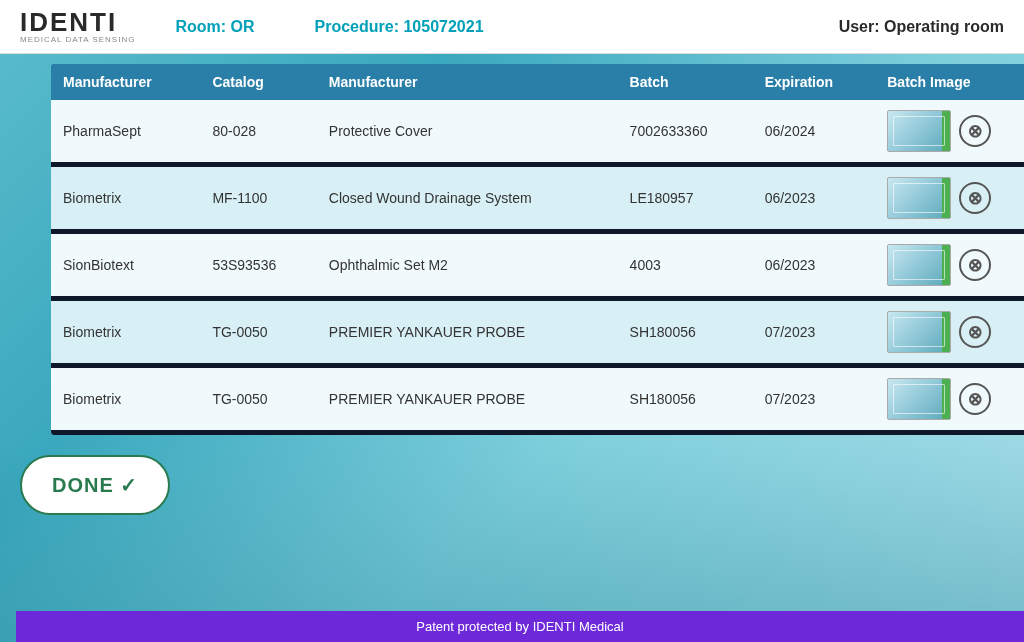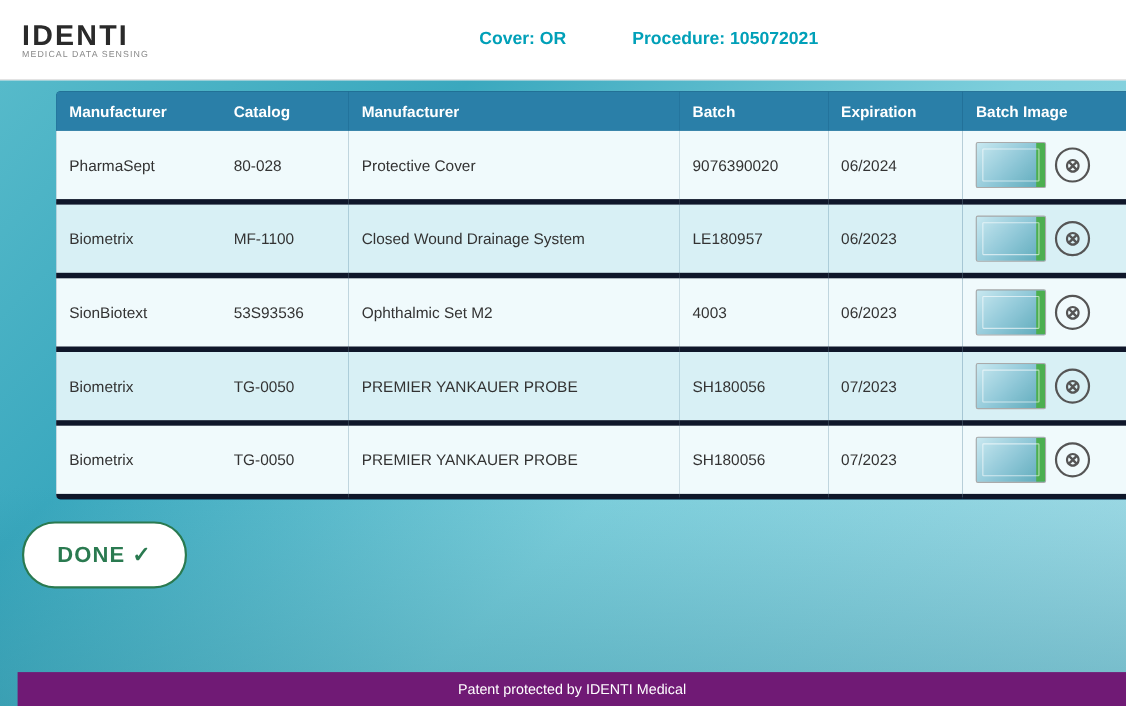--- a/index.html
+++ b/index.html
@@ -30,21 +30,21 @@
     }
 
     
     .header {
       position: relative;
       z-index: 10;
       background: white;
       display: flex;
       align-items: center;
       padding: 8px 20px;
-      height: 73px;
+      height: 54px;
       border-bottom: 1px solid #ddd;
     }
 
     .logo-area {
       display: flex;
       flex-direction: column;
       margin-right: 40px;
     }
 
     .logo-text {
@@ -224,47 +224,51 @@
       letter-spacing: 1px;
     }
 
     
     .footer {
       position: absolute;
       bottom: 0;
       left: 16px;
       right: 0;
       z-index: 10;
-      background: #701a75;
+      background: #6d28d9;
       color: white;
       text-align: center;
       padding: 8px;
       font-size: 13px;
     }
   </style>
 </head>
 <body>
 
 <div class="bg-overlay"></div>
 <div class="bg-instruments"></div>
 
 <div class="header">
   <div class="logo-area">
     <span class="logo-text">IDENTI</span>
     <span class="logo-subtitle">MEDICAL DATA SENSING</span>
   </div>
 
   <div class="header-info">
     <span class="header-field">
-      <span>Cover:</span>
+      <span>Room:</span>
       <span>OR</span>
     </span>
     <span class="header-field">
       <span>Procedure:</span>
       <span>105072021</span>
+    </span>
+    <span class="header-user">
+      <span>User:</span>
+      <span>Operating room</span>
     </span>
   </div>
 </div>
 
 <div class="main-content">
   <table class="data-table">
     <thead>
       <tr>
         <th>Manufacturer</th>
         <th>Catalog</th>
@@ -272,21 +276,21 @@
         <th>Batch</th>
         <th>Expiration</th>
         <th>Batch Image</th>
       </tr>
     </thead>
     <tbody id="table-body">
     <tr>
       <td>PharmaSept</td>
       <td>80-028</td>
       <td>Protective Cover</td>
-      <td>9076390020</td>
+      <td>7002633360</td>
       <td>06/2024</td>
       <td>
         <div class="item-image-cell">
           <div class="item-thumb">
             <div class="thumb-green"></div>
           </div>
           <button class="delete-btn" title="Remove item">⊗</button>
         </div>
       </td>
     </tr>

